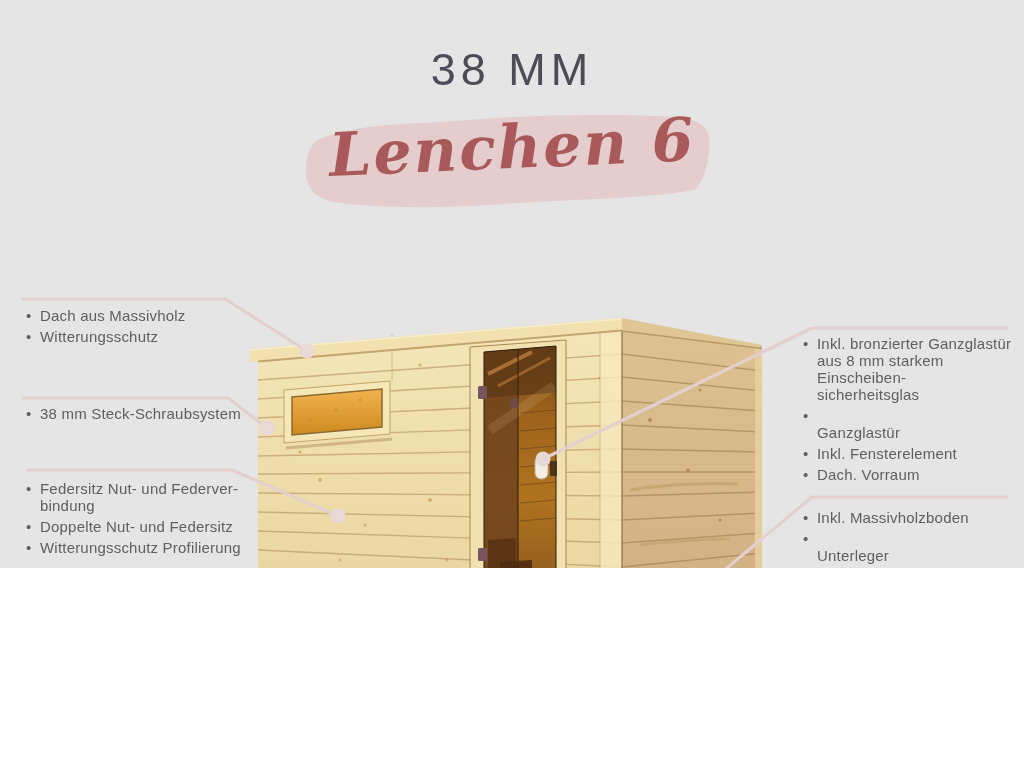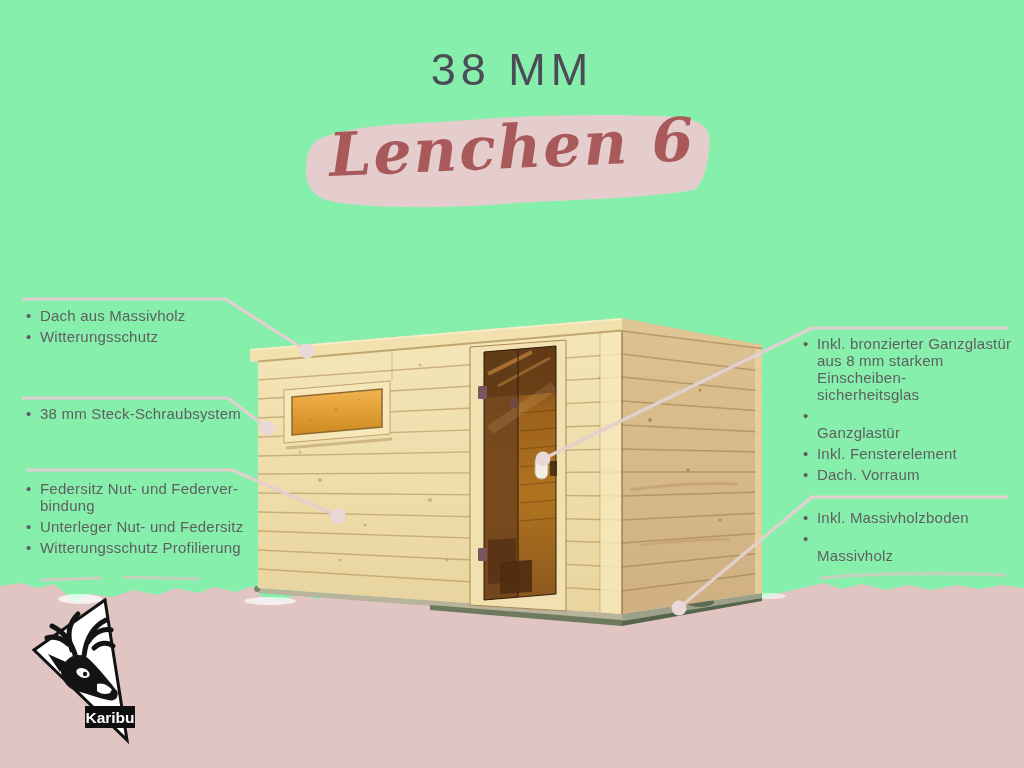--- a/index.html
+++ b/index.html
@@ -1,16 +1,16 @@
 <!DOCTYPE html>
 <html><head>
 <meta charset="utf-8">
 <style>
   html,body{margin:0;padding:0;background:#ffffff;}
-  .canvas{position:relative;width:1024px;height:768px;overflow:hidden;background:#86efac;
+  .canvas{position:relative;width:1024px;height:568px;overflow:hidden;background:#e5e5e5;
           font-family:"Liberation Sans",sans-serif;}
   .abs{position:absolute;left:0;top:0;}
   svg{display:block;}
 
   
   #bg-layer{z-index:1;}
   #house-layer{z-index:2;}
   #connector-layer{z-index:3;}
   #logo{z-index:6;}
 
@@ -259,21 +259,21 @@
       <li>
         <span class="b">•</span>
         <span class="t">
           <span>Federsitz Nut- und Federver-</span><br>
           <span>bindung</span>
         </span>
       </li>
       <li>
         <span class="b">•</span>
         <span class="t">
-          <span>Unterleger Nut- und Federsitz</span><br>
+          <span>Doppelte Nut- und Federsitz</span><br>
         </span>
       </li>
       <li>
         <span class="b">•</span>
         <span class="t"><span>Witterungsschutz Profilierung</span></span>
       </li>
     </ul>
   </div>
 
   <div class="co" id="co-r1">
@@ -307,21 +307,21 @@
   <div class="co" id="co-r2">
     <ul>
       <li>
         <span class="b">•</span>
         <span class="t"><span>Inkl. Massivholzboden</span></span>
       </li>
       <li>
         <span class="b">•</span>
         <span class="t">
           <br>
-          <span>Massivholz</span>
+          <span>Unterleger</span>
         </span>
       </li>
     </ul>
   </div>
 
   <svg id="logo" viewBox="0 0 116 156">
     <polygon points="81,8 10,58 103,148" fill="#ffffff" stroke="#121212" stroke-width="3"></polygon>
     <g>
       <g fill="none" stroke="#141414" stroke-width="5" stroke-linecap="round">
         <path d="M52,66 C48,50 40,40 28,34"></path>

